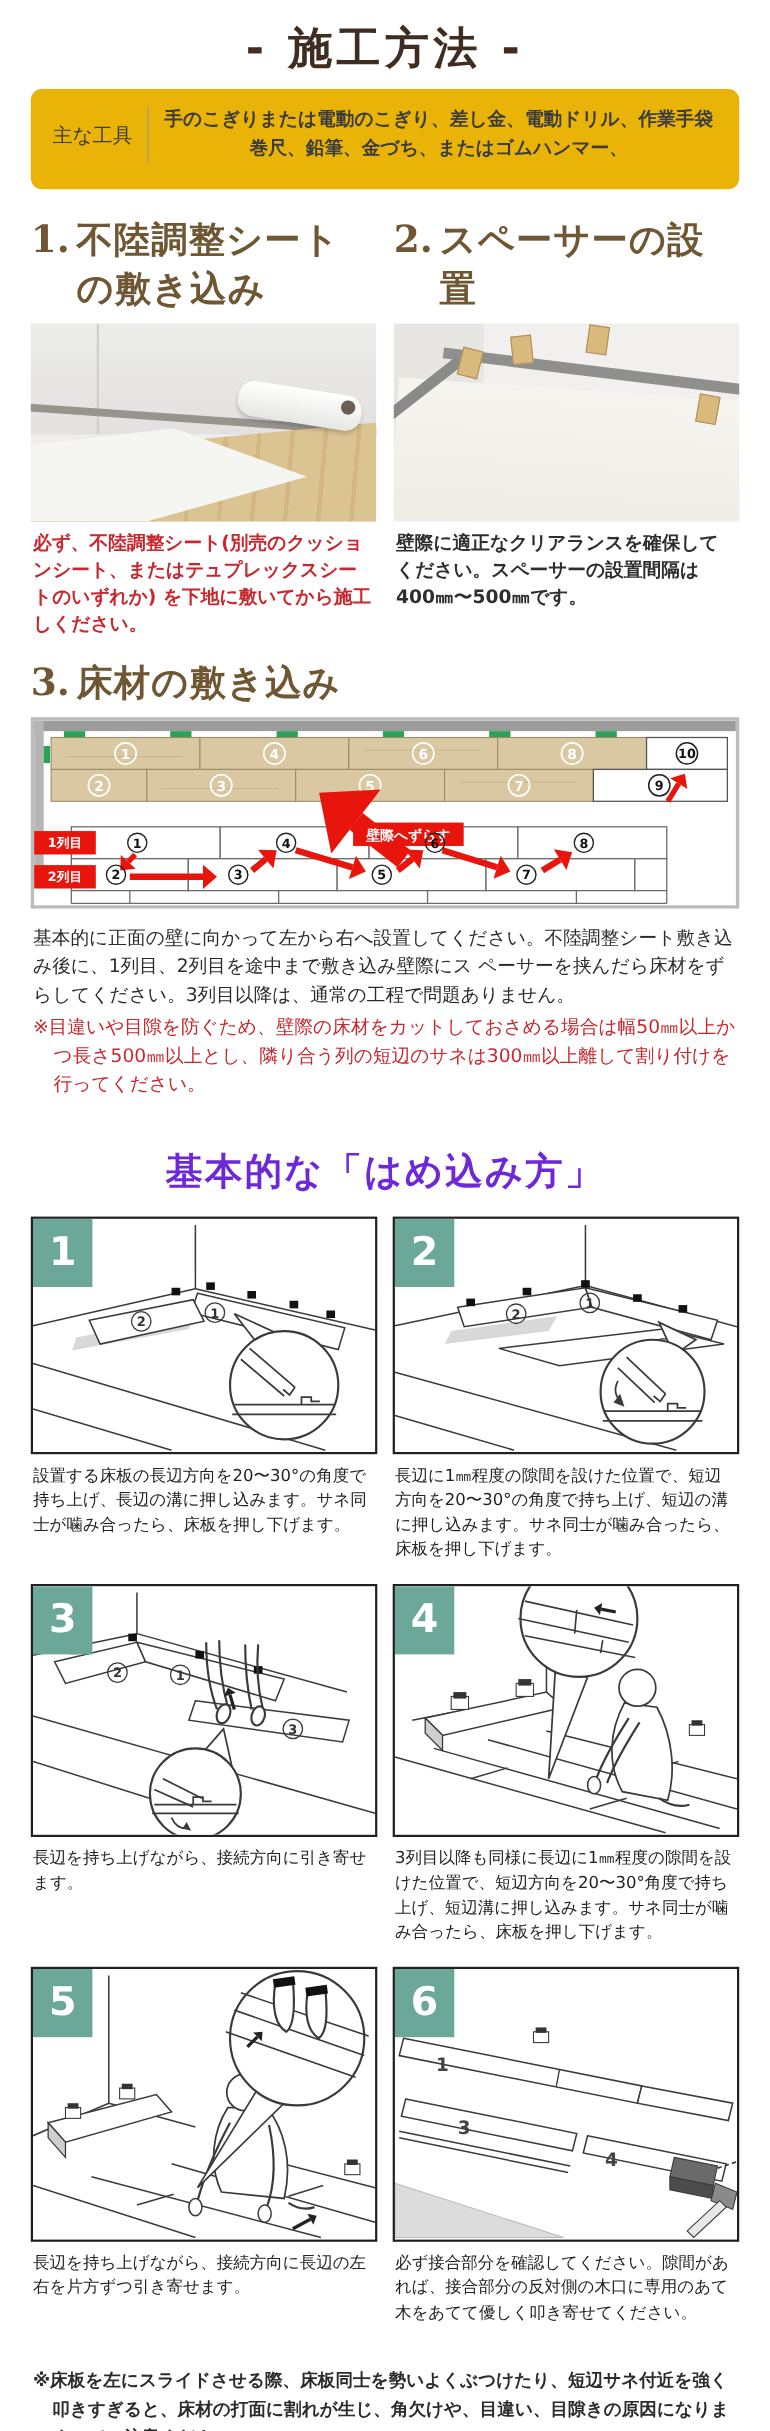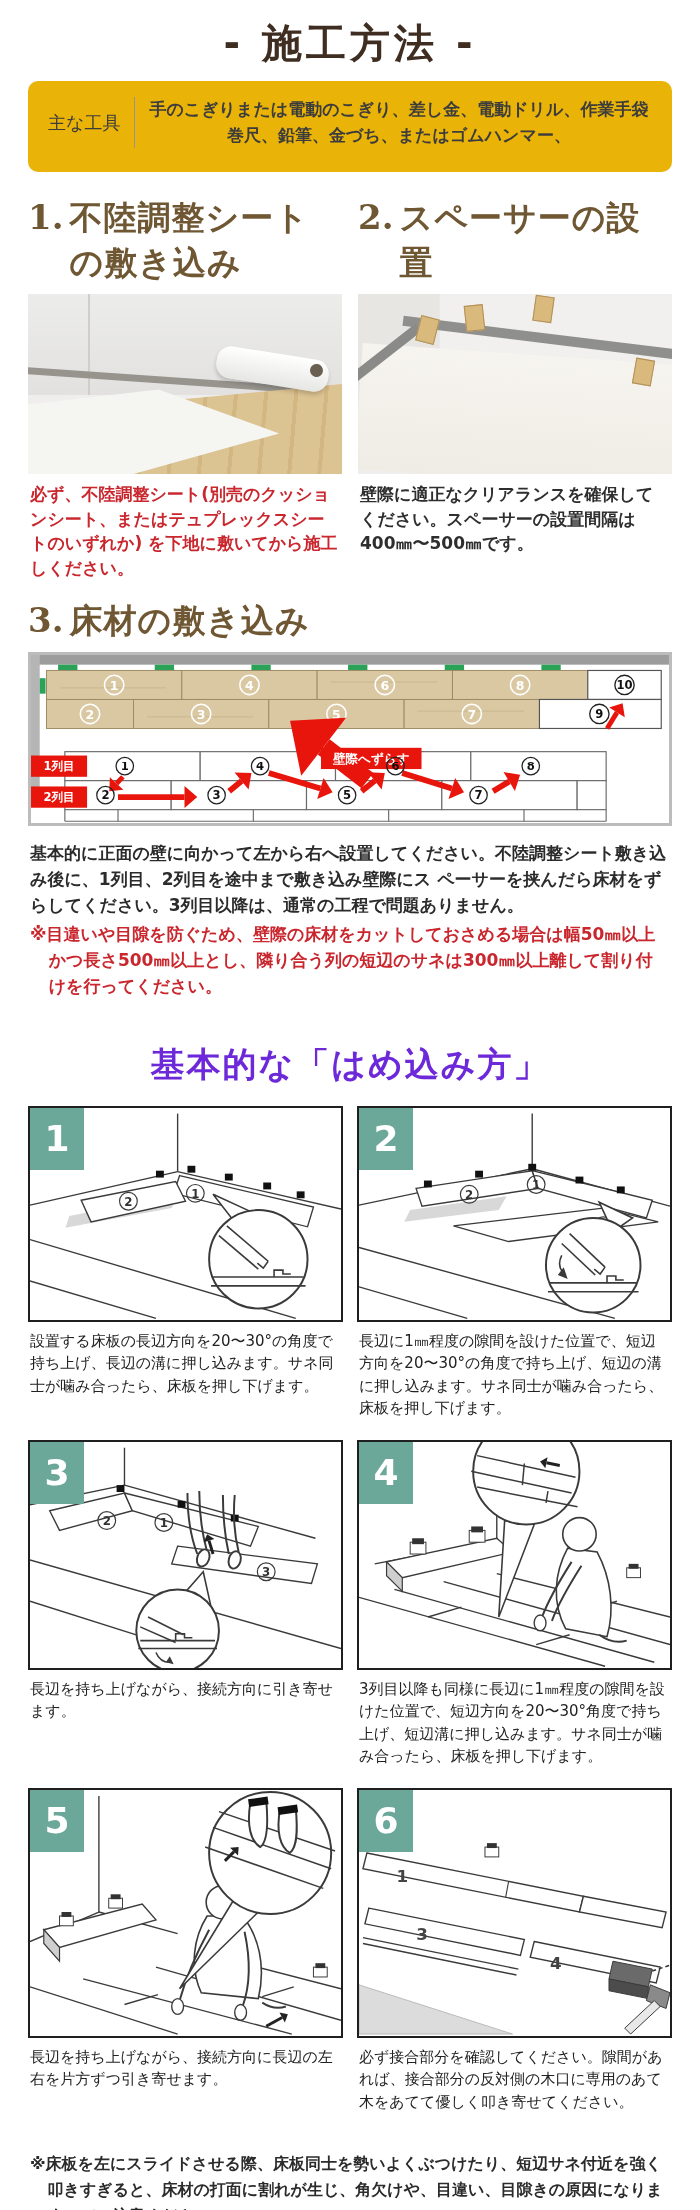--- a/index.html
+++ b/index.html
@@ -49,21 +49,21 @@
 
   
   .sec3-head{margin:18px 28px 8px;}
   .diagram-frame{margin:0 28px;border:3px solid #bcbcbc;background:#fff;}
   .diagram-frame svg{display:block;width:100%;}
   .dg-num-w{font:700 13px "DejaVu Sans",sans-serif;fill:#fff;text-anchor:middle;}
   .dg-num-b{font:700 12px "DejaVu Sans",sans-serif;fill:#111;text-anchor:middle;}
   .dg-badge-t{font:700 12px "DejaVu Sans",sans-serif;fill:#fff;text-anchor:middle;}
   .dg-label-t{font:700 13px "DejaVu Sans",sans-serif;fill:#fff;text-anchor:middle;}
 
-  .para{margin:14px 30px 0;font-size:17px;font-weight:700;line-height:1.55;color:#2b2b2b;}
+  .para{margin:14px 30px 0;font-size:17px;font-weight:400;line-height:1.55;color:#2b2b2b;}
   .para.red{color:#c9262d;margin-top:2px;}
   .hang{padding-left:1.1em;text-indent:-1.1em;}
 
   
   .basic-heading{margin:42px 0 18px;text-align:center;font-size:34px;font-weight:bold;color:#6d28d9;letter-spacing:2px;}
   .cards{display:grid;grid-template-columns:1fr 1fr;column-gap:14px;margin:0 28px;align-items:start;}
   .card{position:relative;border:2px solid #1f1f1f;background:#fff;overflow:hidden;}
   .card svg{display:block;width:100%;}
   .badge{position:absolute;top:0;left:0;width:54px;height:62px;background:#6ba89a;color:#fff;font-size:36px;font-weight:bold;display:flex;align-items:center;justify-content:center;}
   .card-caption{margin:8px 2px 20px;font-size:15px;line-height:1.5;color:#222;font-weight:500;}

